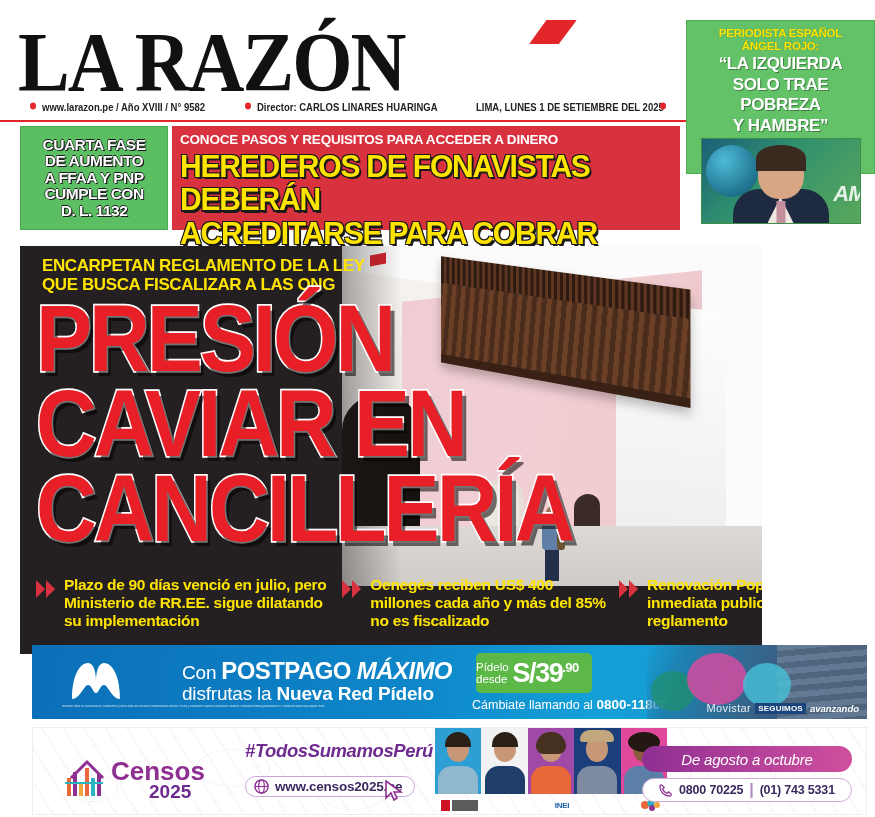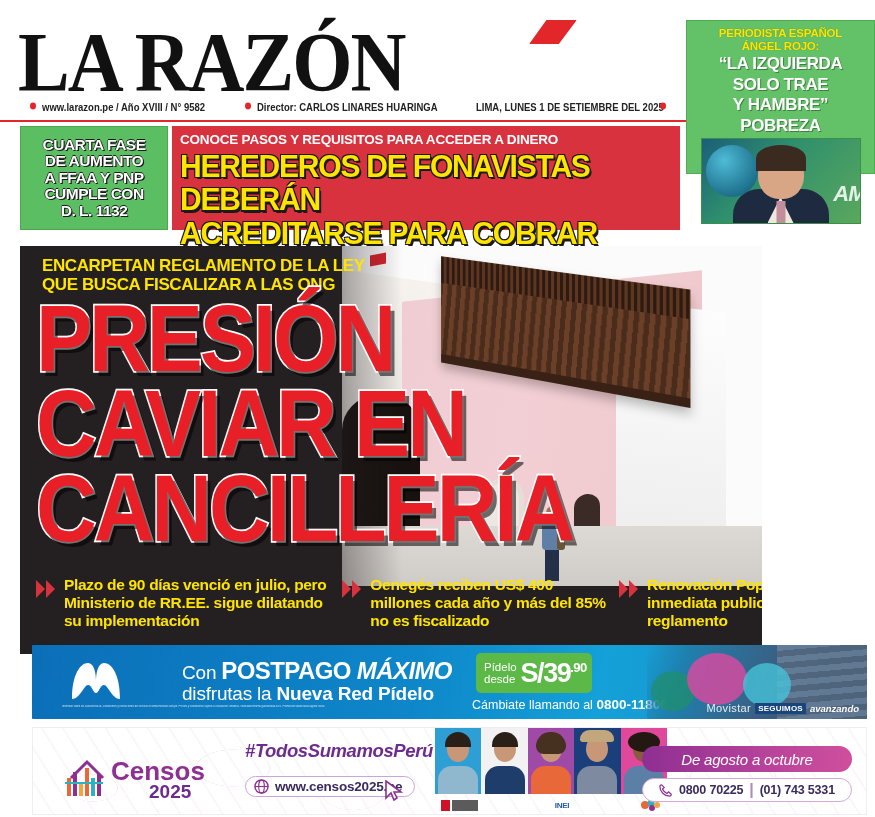--- a/index.html
+++ b/index.html
@@ -269,21 +269,21 @@
   }
   .mv-line2 b { font-weight: bold; }
   .mv-legal {
     position: absolute; left: 30px; bottom: 2px; width: 500px; height: 12px;
     font-size: 2.6px; color: rgba(255,255,255,.78); line-height: 4px;
     overflow: hidden;
   }
   .mv-pricebox {
     position: absolute; left: 444px; top: 8px; width: 116px; height: 40px;
     background: #5cb947; border-radius: 5px;
-    display: flex; align-items: center; padding-left: 8px; gap: 4px;
+    display: flex; align-items: center; gap: 4px;
   }
   .mv-pdesc { color: #ffffff; font-size: 11.5px; line-height: 12px; }
   .mv-amount { color: #ffffff; font-weight: bold; font-size: 27px; letter-spacing: -1.5px; }
   .mv-amount sup { font-size: 13px; vertical-align: super; letter-spacing: -0.5px; }
   .mv-cta {
     position: absolute; left: 440px; top: 52px;
     color: #ffffff; font-size: 12.5px; white-space: nowrap;
   }
   .mv-cta b { font-weight: bold; font-size: 13.5px; }
   .mv-photo {
@@ -395,22 +395,22 @@
 
     <div class="price-tag">PRECIO: S/ 1.00</div>
     <div class="red-rule"></div>
   </div>
 
   <div class="green-panel">
     <div class="gp-kicker">PERIODISTA ESPAÑOL</div>
     <div class="gp-kicker">ÁNGEL ROJO:</div>
     <div class="gp-quote">“LA IZQUIERDA</div>
     <div class="gp-quote">SOLO TRAE</div>
+    <div class="gp-quote">POBREZA</div>
     <div class="gp-quote">Y HAMBRE”</div>
-    <div class="gp-quote">POBREZA</div>
     <div class="gp-photo">
       <div class="globe"></div>
       <div class="amlogo">AM</div>
       <div class="body"></div>
       <div class="shirt"></div>
       <div class="tie"></div>
       <div class="head"></div>
       <div class="hair"></div>
     </div>
   </div>

